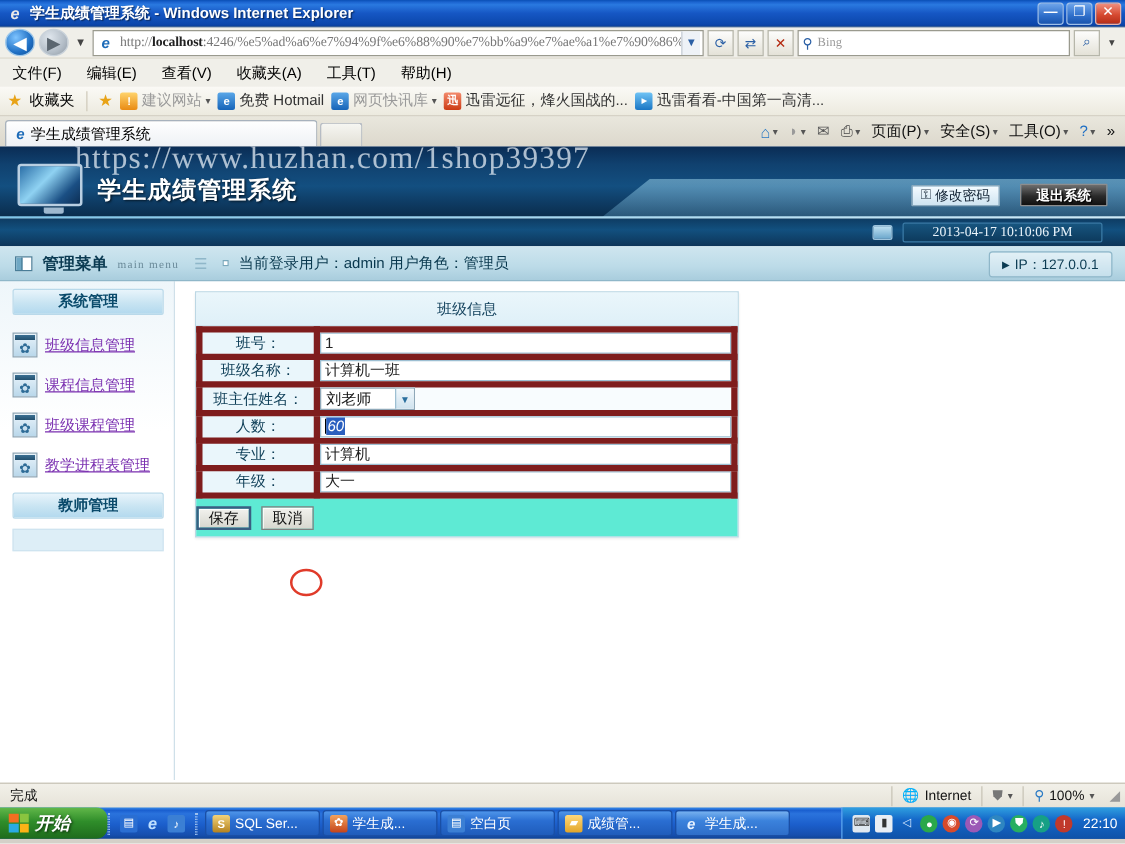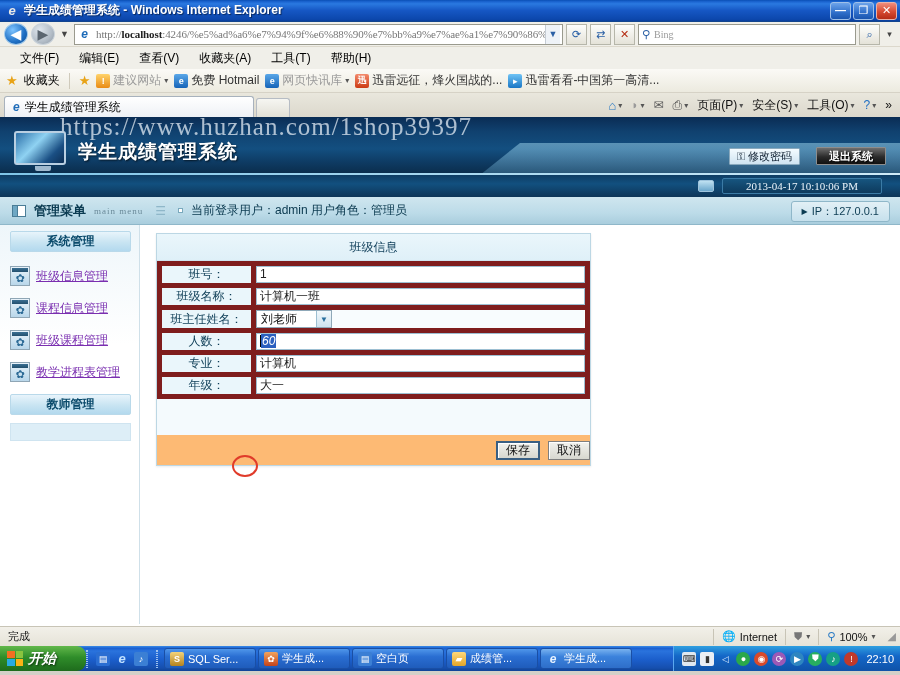--- a/index.html
+++ b/index.html
@@ -81,21 +81,21 @@
   .tinybtn.x { color:#b42b12; font-weight:bold;}
   .searchbox {
     width: 218px; height: 21px; background:#fff; border:1px solid #9a9a8e;
     display:flex; align-items:center; padding:0 3px; gap:4px;
   }
   .searchbox .mag { color:#2a5fa5; font-size:11px; }
   .searchbox .ph { color:#9a9a9a; font-family:"Liberation Serif",serif; font-size:10px; }
   .searchgo { width:21px;height:21px;border:1px solid #b6b6aa;background:linear-gradient(180deg,#fdfdfc,#e4e2d8);display:flex;align-items:center;justify-content:center;color:#2a5fa5;font-size:11px;}
 
   
-  .menubar { height: 22px; background:#f0efe9; display:flex; align-items:center; padding-left:20px; gap:20px; }
+  .menubar { height: 22px; background:#f0efe9; display:flex; align-items:center; padding-left:10px; gap:20px; }
   .menubar .mi { font-size:12px; color:#000; }
 
   
   .favbar {
     height: 24px; background: linear-gradient(180deg,#fbfaf6,#eceadf);
     display:flex; align-items:center; padding-left:6px; gap:6px;
     border-bottom:1px solid #d6d2c6; font-size:12px;
   }
   .favbar .star { color:#e8a317; font-size:13px; }
   .favbar .sep { width:1px; height:16px; background:#cfcabb; margin:0 3px; }
@@ -274,21 +274,21 @@
   .sel-inline .cap { min-width:52px; }
   .sel-inline .arrowbox {
     width:15px; height:16px; margin-left:3px;
     background: linear-gradient(180deg,#f2f8fc,#cfe2ee);
     border-left:1px solid #9dbfd2;
     display:flex; align-items:center; justify-content:center;
     color:#2a6f9e; font-size:8px;
   }
   .hl { background:#2a5fbf; color:#fff; padding:0 1px; }
   .caret-i { display:inline-block; width:1px; height:12px; background:#000; vertical-align:-2px;}
-  .btnrow { height: 30px; display:flex; align-items:center; justify-content:flex-end; gap:8px; background:#fdba74;margin-top:36px;}
+  .btnrow { height: 30px; display:flex; align-items:center; justify-content:flex-start; gap:8px; background:#5eead4;}
   .fbtn {
     min-width:38px; height:19px; padding:0 8px;
     border:1px solid #7f7f7f; background: linear-gradient(180deg,#f2f2ee,#d7d7cf);
     font-size:12px; color:#111; display:flex;align-items:center;justify-content:center;
     box-shadow: inset 1px 1px 0 #fff;
   }
   .fbtn.primary { border:2px solid #3a5f82; }
 
   .redcircle {
     position:absolute; width:26px; height:22px;

